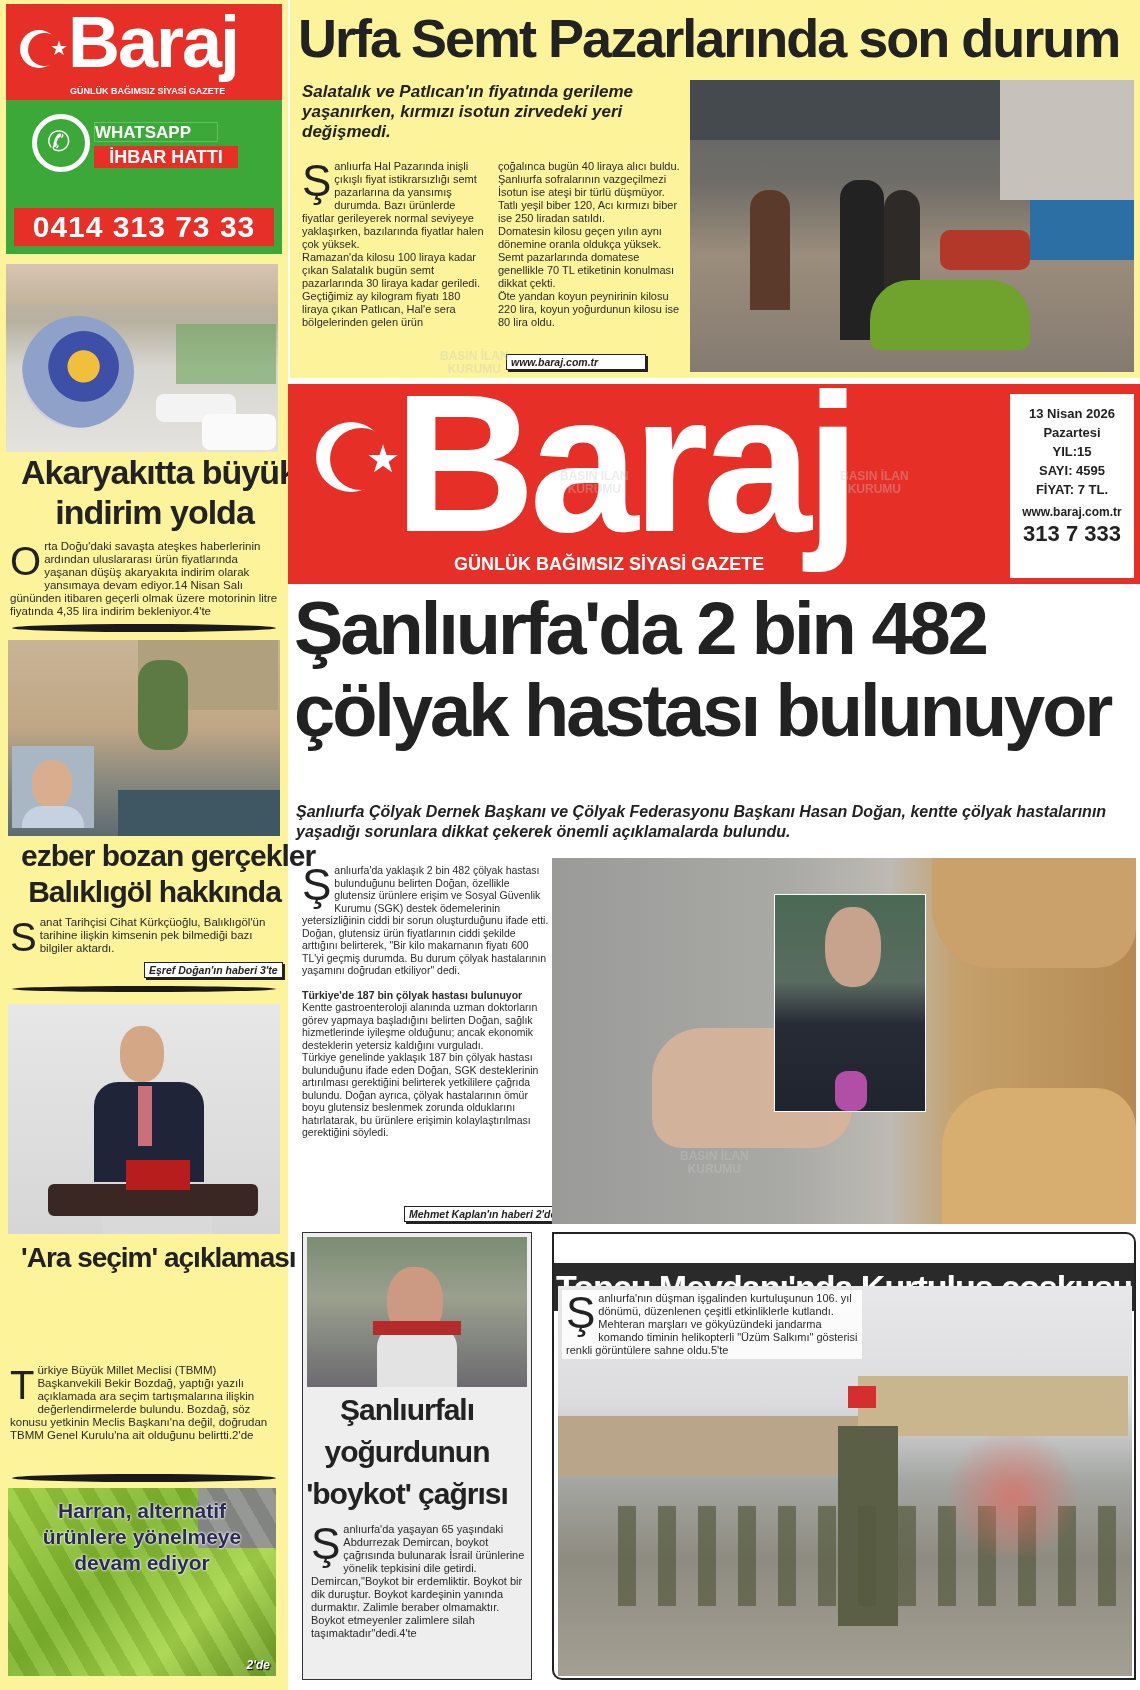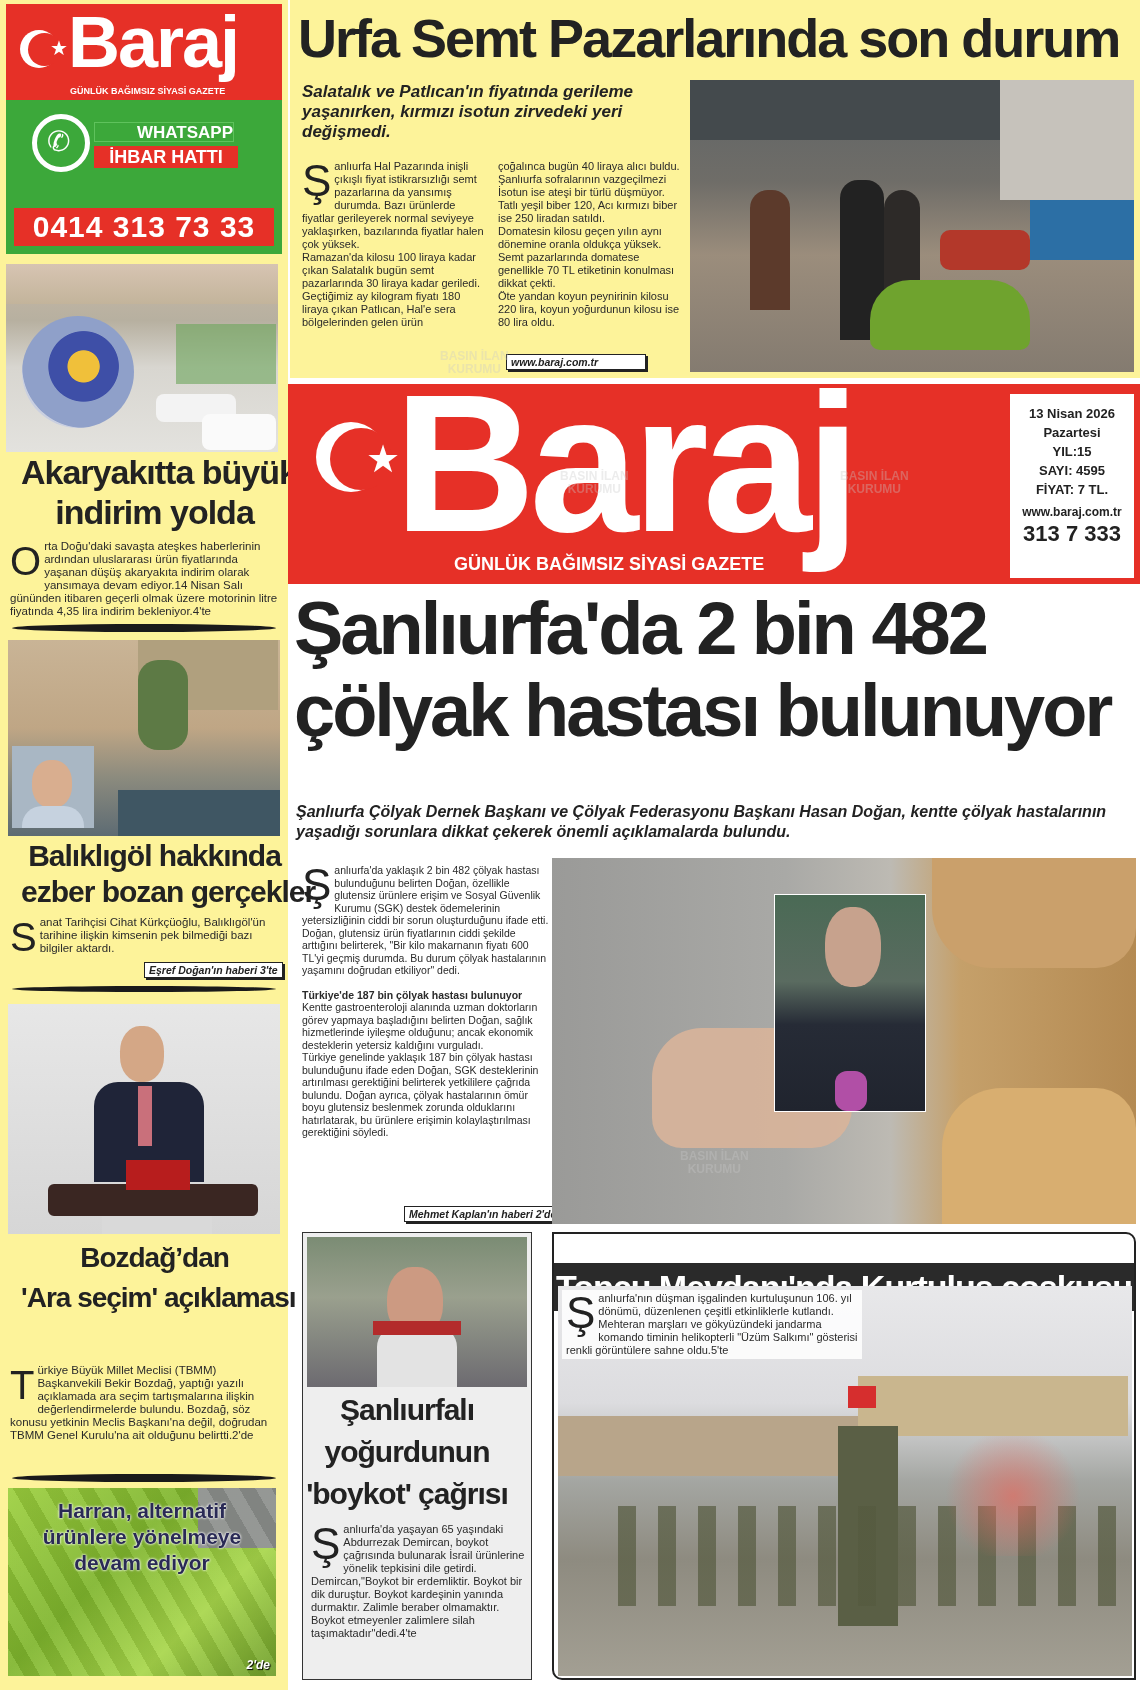--- a/index.html
+++ b/index.html
@@ -41,21 +41,21 @@
       <div class="flag-crescent" style="left:14px;top:26px;width:38px;height:38px;"></div>
       <div class="flag-crescent-cut" style="left:22px;top:29px;width:33px;height:33px;"></div>
       <div class="star" style="left:44px;top:34px;font-size:20px;">★</div>
       <div class="abs" style="left:62px;top:-2px;font-size:72px;font-weight:bold;color:#fff;line-height:80px;letter-spacing:-2px;">Baraj</div>
       <div class="abs" style="left:64px;top:82px;font-size:9px;font-weight:bold;color:#fff;">GÜNLÜK BAĞIMSIZ SİYASİ GAZETE</div>
     </div>
     <div id="promo-green">
       <div class="abs" style="left:26px;top:14px;width:58px;height:58px;border-radius:50%;border:5px solid #fff;background:#3ca83a;">
         <div style="position:absolute;left:10px;top:6px;font-size:28px;color:#fff;line-height:34px;">✆</div>
       </div>
-      <div class="abs" style="left:88px;top:22px;width:140px;height:20px;background:#3ca83a;border:1px solid #5fc25c;color:#fff;font-weight:bold;font-size:17px;text-align:right;line-height:19px;">WHATSAPP</div>
+      <div class="abs" style="left:88px;top:22px;width:124px;height:20px;background:#3ca83a;border:1px solid #5fc25c;color:#fff;font-weight:bold;font-size:17px;text-align:left;line-height:19px;">WHATSAPP</div>
       <div class="abs" style="left:88px;top:46px;width:144px;height:22px;background:#e63027;color:#fff;font-weight:bold;font-size:18px;text-align:center;line-height:22px;">İHBAR HATTI</div>
       <div class="abs" style="left:8px;top:108px;width:260px;height:38px;background:#e63027;color:#fff;font-weight:bold;font-size:30px;text-align:center;line-height:38px;letter-spacing:1px;">0414 313 73 33</div>
     </div>
   </div>
 
   <div class="photo" style="left:6px;top:264px;width:272px;height:188px;background:linear-gradient(180deg,#c9b9a6 0%,#b7b0a0 30%,#d8d6d0 55%,#e3e2de 100%);">
     <div class="abs" style="left:0;top:0;width:272px;height:40px;background:linear-gradient(180deg,#d7c4b2,#c3b49b);"></div>
     <div class="abs" style="left:170px;top:60px;width:100px;height:60px;background:#6aa55a;opacity:.6;"></div>
     <div class="abs" style="left:150px;top:130px;width:80px;height:28px;background:#f3f3f3;border-radius:8px;"></div>
     <div class="abs" style="left:196px;top:150px;width:74px;height:36px;background:#fafafa;border-radius:8px;"></div>
@@ -73,39 +73,38 @@
   <div class="photo" style="left:8px;top:640px;width:272px;height:196px;background:linear-gradient(180deg,#c9b496 0%,#bfa685 45%,#8c8b7e 70%,#5d6b73 100%);">
     <div class="abs" style="left:130px;top:0;width:140px;height:70px;background:#b0a07e;"></div>
     <div class="abs" style="left:110px;top:150px;width:162px;height:46px;background:#3f5663;"></div>
     <div class="abs" style="left:130px;top:20px;width:50px;height:90px;background:#5d7a45;border-radius:20px;"></div>
     <div class="abs" style="left:4px;top:106px;width:82px;height:82px;background:#a9b7c4;">
       <div class="abs" style="left:20px;top:14px;width:40px;height:48px;border-radius:45%;background:#d9ae8f;"></div>
       <div class="abs" style="left:10px;top:60px;width:62px;height:22px;background:#c6d2df;border-radius:20px 20px 0 0;"></div>
     </div>
   </div>
   <div class="left-headline" style="top:838px;font-size:30px;line-height:36px;letter-spacing:-1px;">
+    <div>ezber bozan gerçekler</div>
     <div>Balıklıgöl hakkında</div>
-    <div>ezber bozan gerçekler</div>
   </div>
   <div class="abs body-text" style="left:10px;top:916px;width:270px;">
     <span class="drop" style="font-size:40px;">S</span><span>anat Tarihçisi Cihat Kürkçüoğlu, Balıklıgöl'ün tarihine ilişkin kimsenin pek bilmediği bazı bilgiler aktardı.</span>
   </div>
   <div class="ref-box" style="left:144px;top:962px;text-align:center;">Eşref Doğan'ın  haberi 3'te</div>
   <div class="ellipse-div" style="left:12px;top:986px;width:264px;height:6px;"></div>
 
   <div class="photo" style="left:8px;top:1004px;width:272px;height:230px;background:linear-gradient(180deg,#e7e7e7,#d6d6d6);">
     <div class="abs" style="left:112px;top:22px;width:44px;height:56px;border-radius:45%;background:#d4a786;"></div>
     <div class="abs" style="left:86px;top:78px;width:110px;height:100px;background:#1f2438;border-radius:24px 24px 0 0;"></div>
     <div class="abs" style="left:130px;top:82px;width:14px;height:60px;background:#c9707b;"></div>
     <div class="abs" style="left:40px;top:180px;width:210px;height:32px;background:#3a2622;border-radius:6px;"></div>
     <div class="abs" style="left:118px;top:156px;width:64px;height:30px;background:#b71d1d;"></div>
     <div class="abs" style="left:94px;top:212px;width:110px;height:18px;background:#d9d9d9;"></div>
   </div>
   <div class="left-headline" style="top:1238px;font-size:28px;line-height:40px;letter-spacing:-1px;">
-    <div>Bozdağ’dan</div>
     <div>'Ara seçim' açıklaması</div>
   </div>
   <div class="abs body-text" style="left:10px;top:1364px;width:272px;">
     <span class="drop" style="font-size:40px;">T</span><span>ürkiye Büyük Millet Meclisi (TBMM) Başkanvekili Bekir Bozdağ, yaptığı yazılı açıklamada ara seçim tartışmalarına ilişkin değerlendirmelerde bulundu. Bozdağ, söz konusu yetkinin Meclis Başkanı'na değil, doğrudan TBMM Genel Kurulu'na ait olduğunu belirtti.2'de</span>
   </div>
   <div class="ellipse-div" style="left:12px;top:1474px;width:264px;"></div>
 
   <div class="photo" style="left:8px;top:1488px;width:268px;height:188px;background:linear-gradient(135deg,#9ccf3e 0%,#7fb52d 40%,#a7d64a 70%,#6e9d28 100%);">
     <div class="abs" style="left:190px;top:0;width:78px;height:60px;background:#8c8f8c;"></div>
     <div class="abs" style="left:0;top:0;width:268px;height:188px;background:repeating-linear-gradient(60deg,rgba(255,255,255,0.08) 0 14px,rgba(0,0,0,0.08) 14px 28px);"></div>

